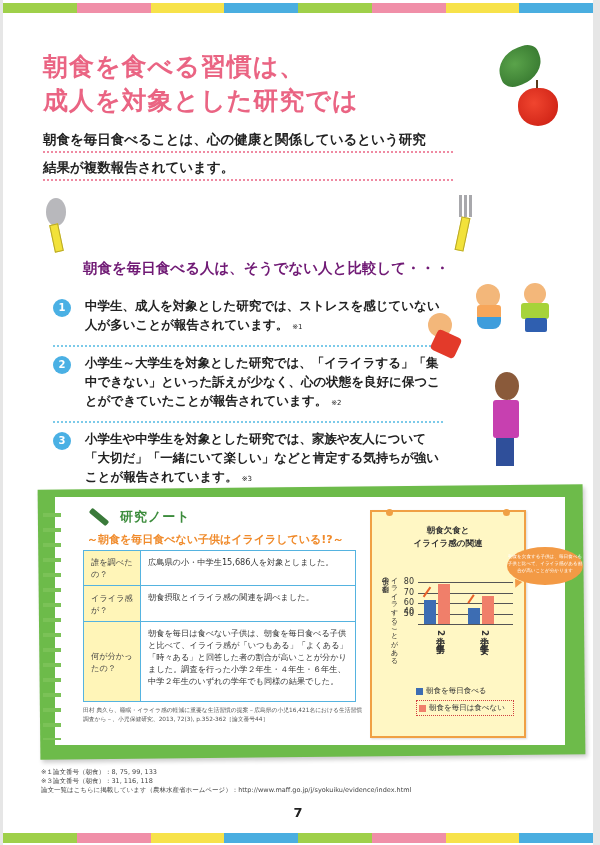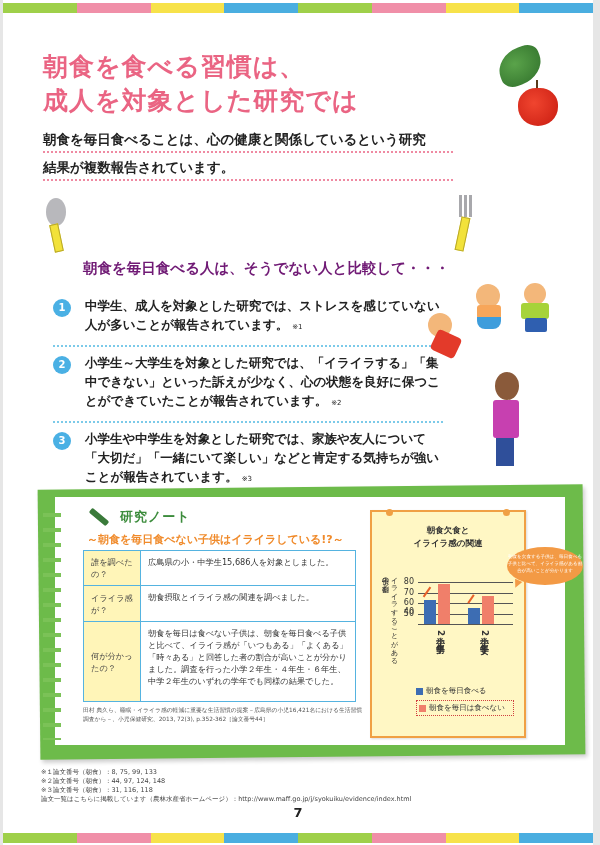--- a/index.html
+++ b/index.html
@@ -200,21 +200,20 @@
           <span>朝食を毎日は食べない</span>
         </div>
     </div>
   </div>
 
   <div class="bubble">朝食を欠食する子供は、毎日食べる子供と比べて、イライラ感がある割合が高いことが分かります</div>
   <div class="bubble-tail"></div>
 
   <div class="footnotes">
     <div>※１論文番号（朝食）：8, 75, 99, 133</div>
-    <div>※２論文番号（朝食）：44, 97, 124, 148</div>
     <div>※３論文番号（朝食）：31, 116, 118</div>
     <div>論文一覧はこちらに掲載しています（農林水産省ホームページ）：http://www.maff.go.jp/j/syokuiku/evidence/index.html</div>
   </div>
 
   <div class="pagenum">7</div>
 
   <div class="stripe bottom">
     <span style="background:#9fd04a"></span>
       <span style="background:#f08fa8"></span>
       <span style="background:#f7e24a"></span>

